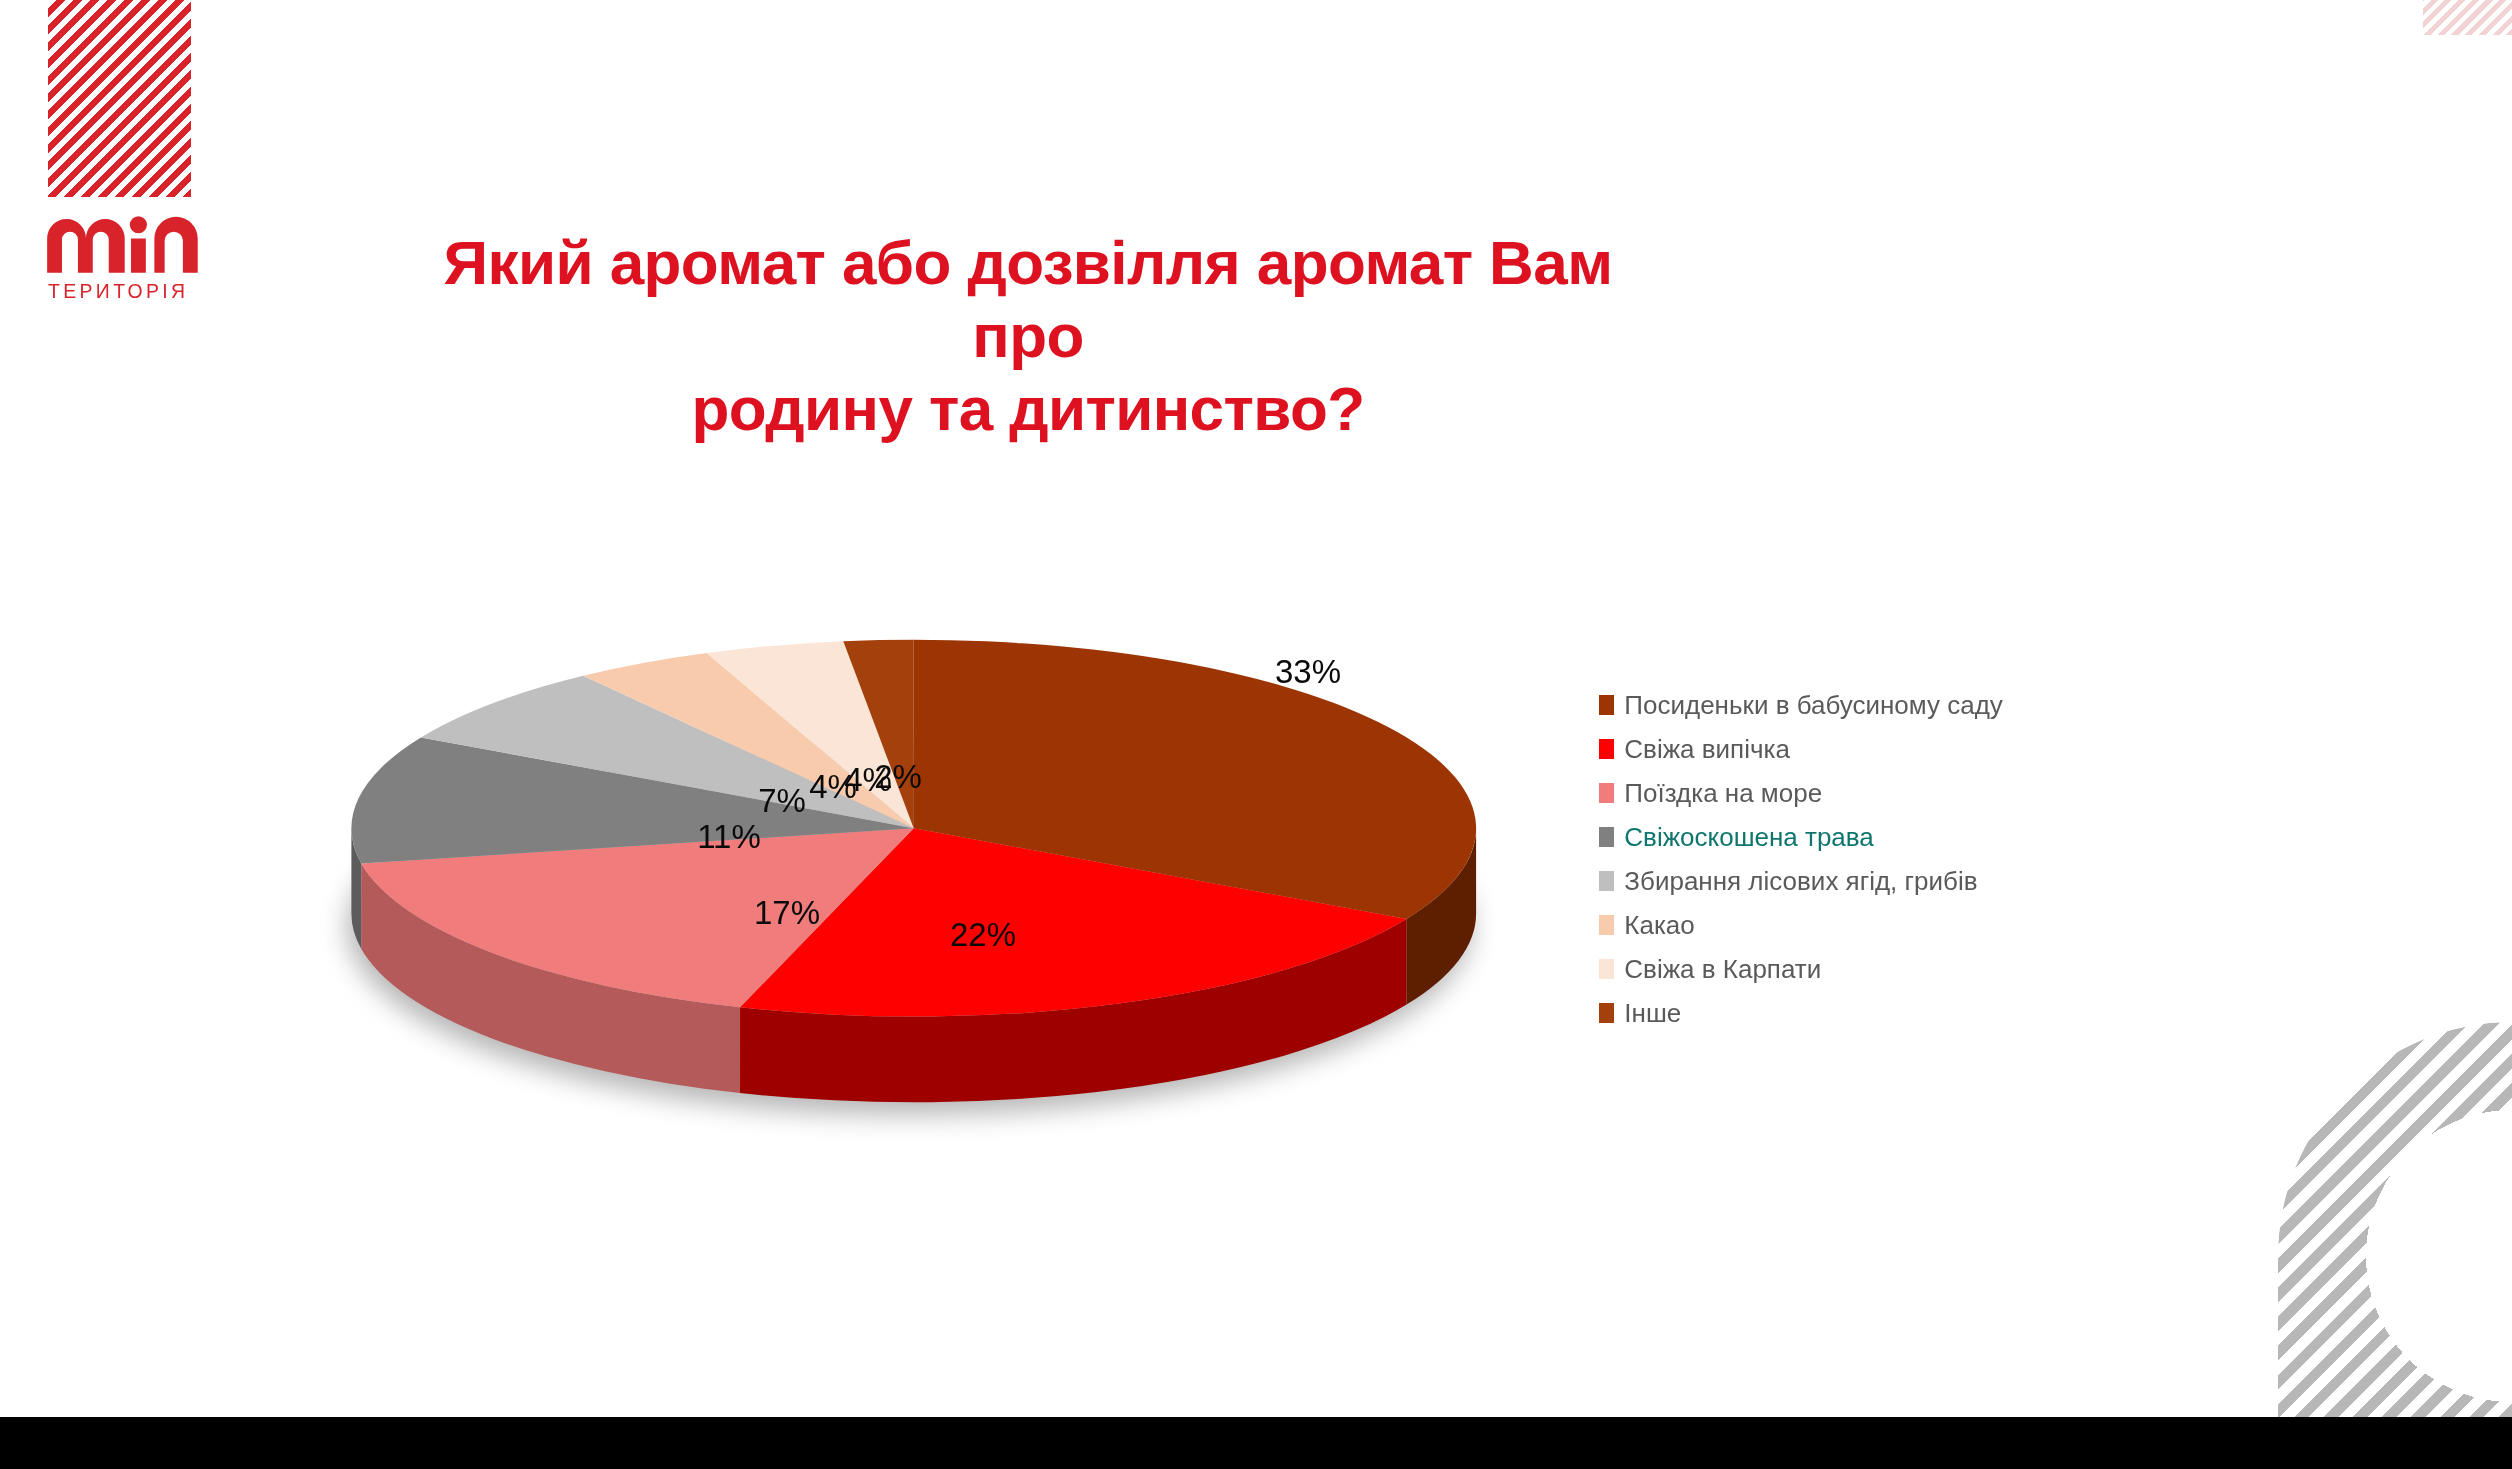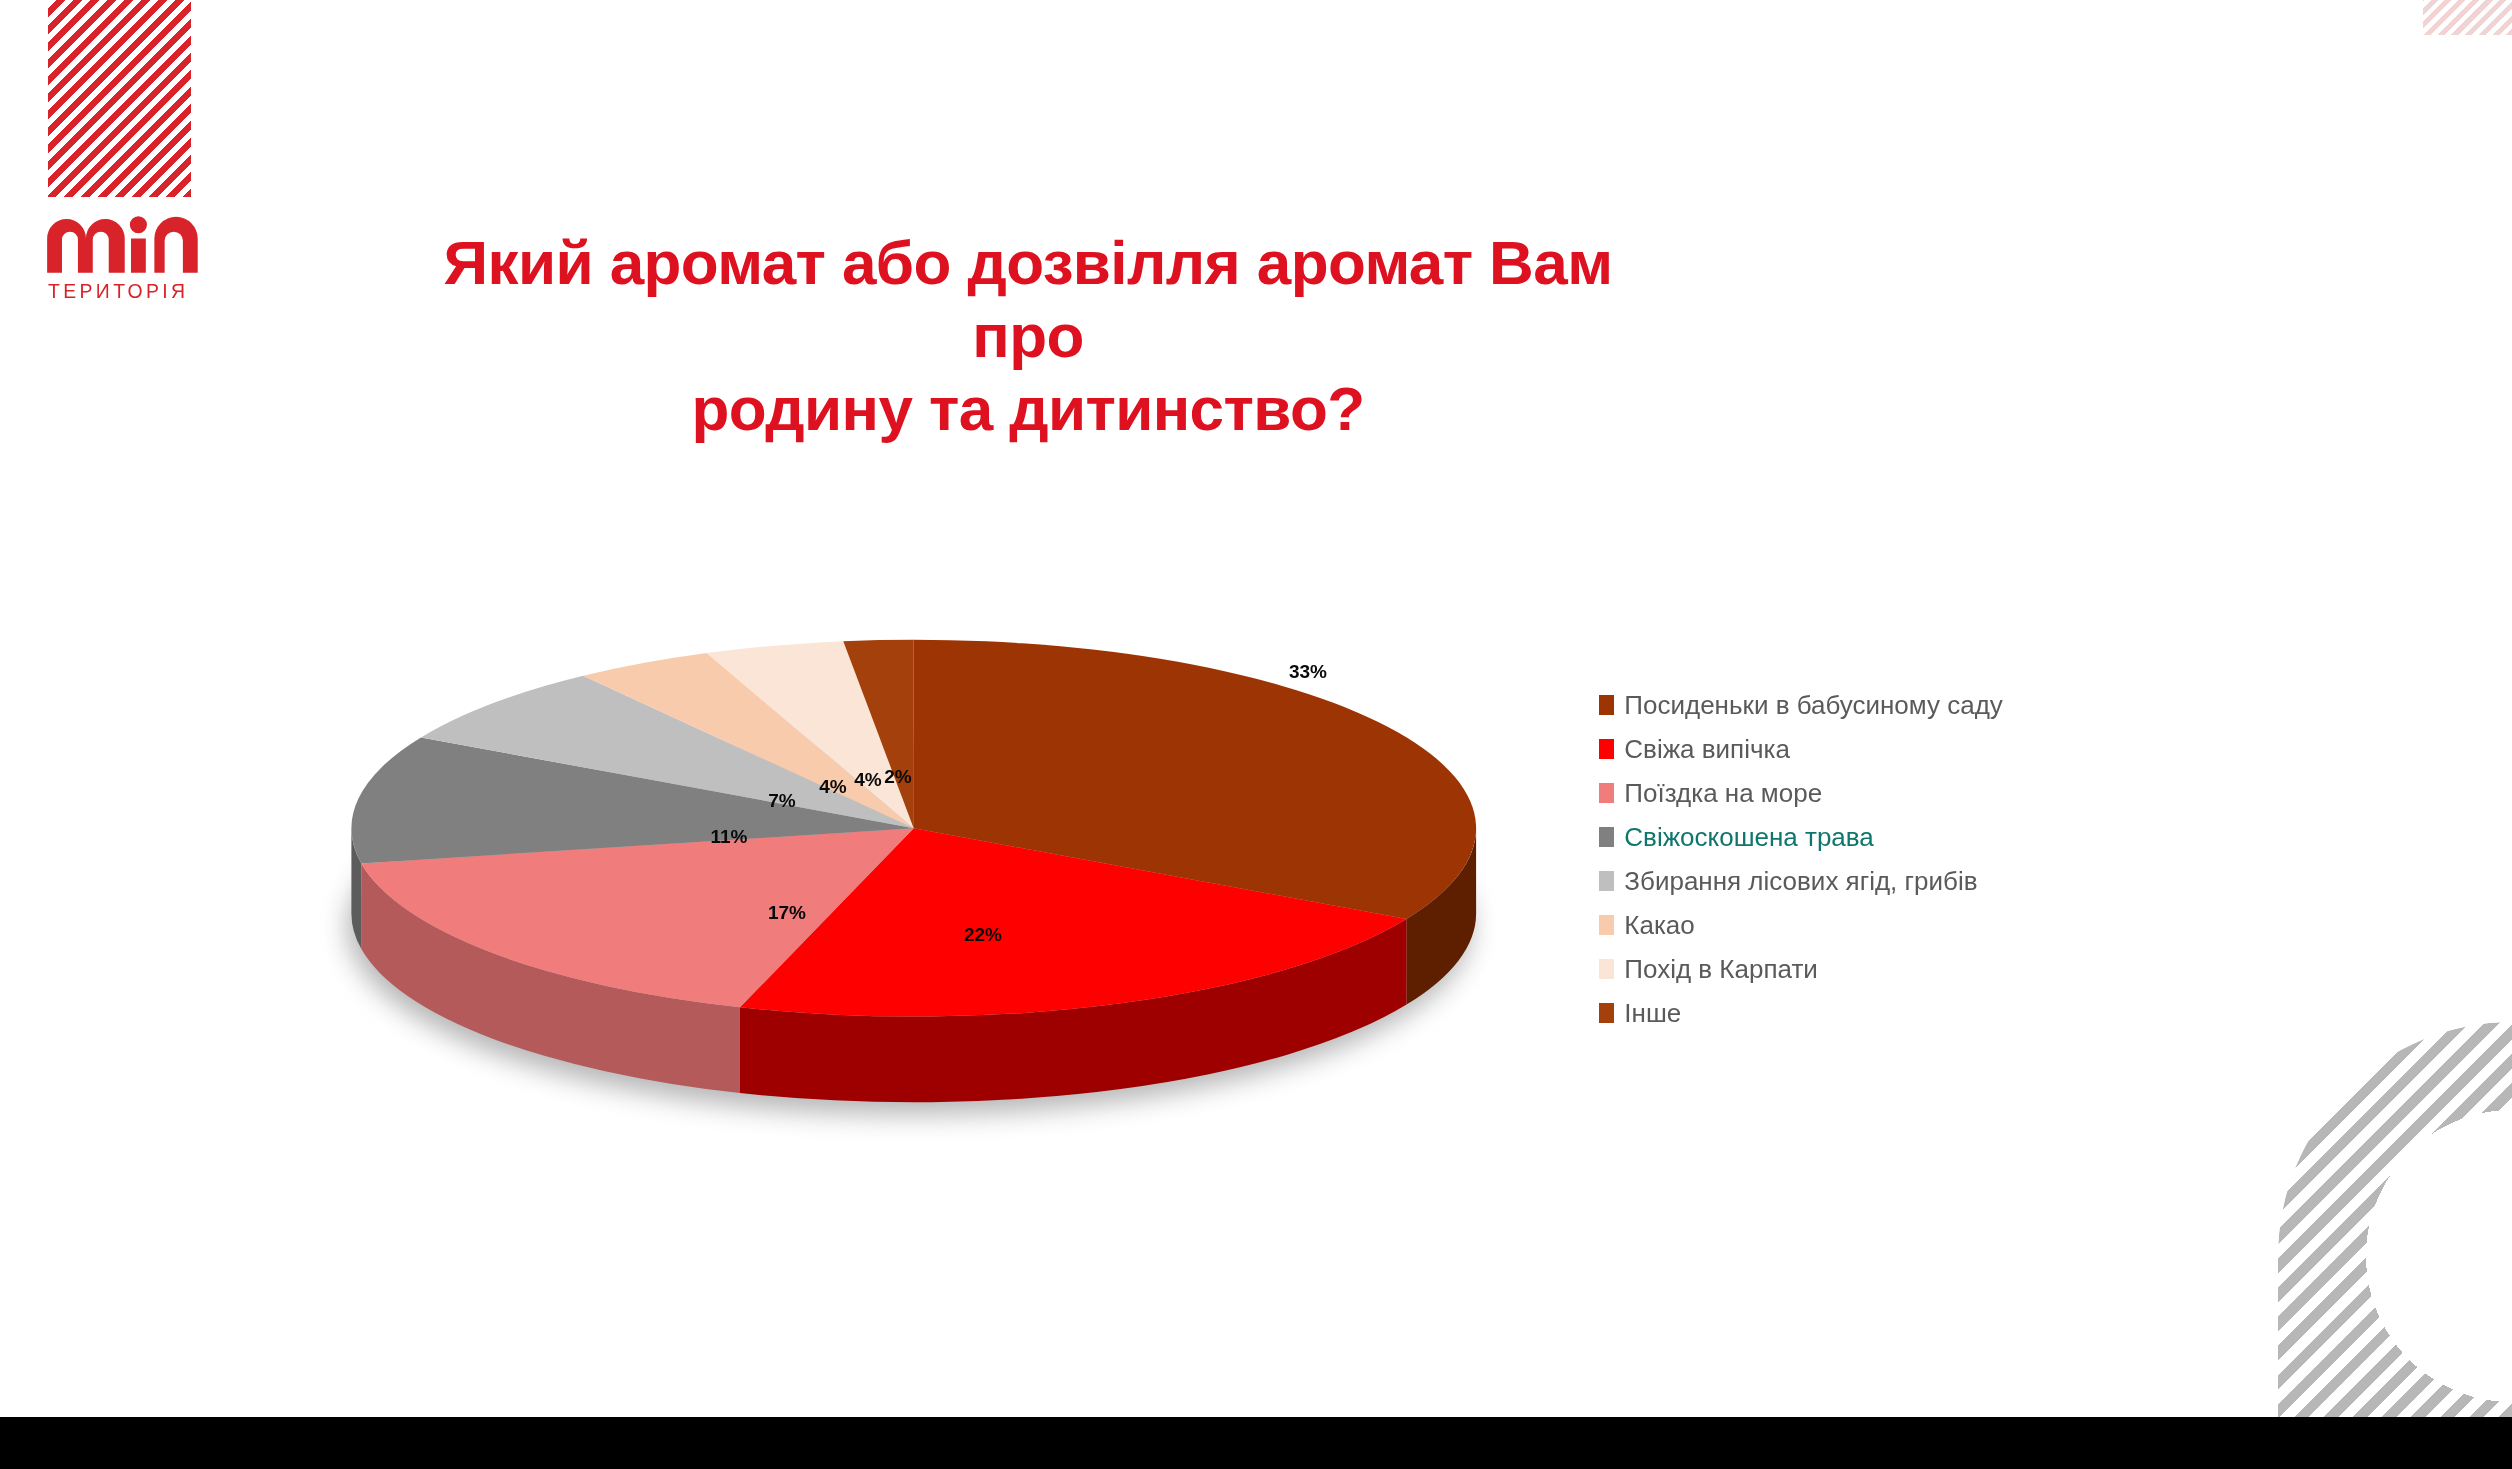--- a/index.html
+++ b/index.html
@@ -128,22 +128,22 @@
     height: 714px;
   }
   .pie-svg {
     position: absolute;
     left: 0;
     top: 0;
   }
   .pct-label {
     position: absolute;
     font-family: "Liberation Sans", sans-serif;
-    font-weight: 700;
-    font-size: 19px;
+    font-weight: 400;
+    font-size: 33px;
     color: #0a0a0a;
     white-space: nowrap;
     transform: translate(-50%, -50%);
   }
 
   
   .legend {
     position: absolute;
     left: 1599px;
     top: 683px;
@@ -251,21 +251,21 @@
       <div class="legend-row">
         <span class="legend-swatch" style="background: rgb(191, 191, 191);"></span>
         <span class="legend-label" style="color: rgb(90, 90, 90);">Збирання лісових ягід, грибів</span>
       </div>
       <div class="legend-row">
         <span class="legend-swatch" style="background: rgb(248, 203, 173);"></span>
         <span class="legend-label" style="color: rgb(90, 90, 90);">Какао</span>
       </div>
       <div class="legend-row">
         <span class="legend-swatch" style="background: rgb(251, 229, 214);"></span>
-        <span class="legend-label" style="color: rgb(90, 90, 90);">Похід в Карпати</span>
+        <span class="legend-label" style="color: rgb(90, 90, 90);">Свіжа в Карпати</span>
       </div>
       <div class="legend-row">
         <span class="legend-swatch" style="background: rgb(164, 64, 11);"></span>
         <span class="legend-label" style="color: rgb(90, 90, 90);">Інше</span>
       </div>
     </div>
 
   <div class="deco-bottomright">
     <div class="deco-arch"></div>
   </div>

